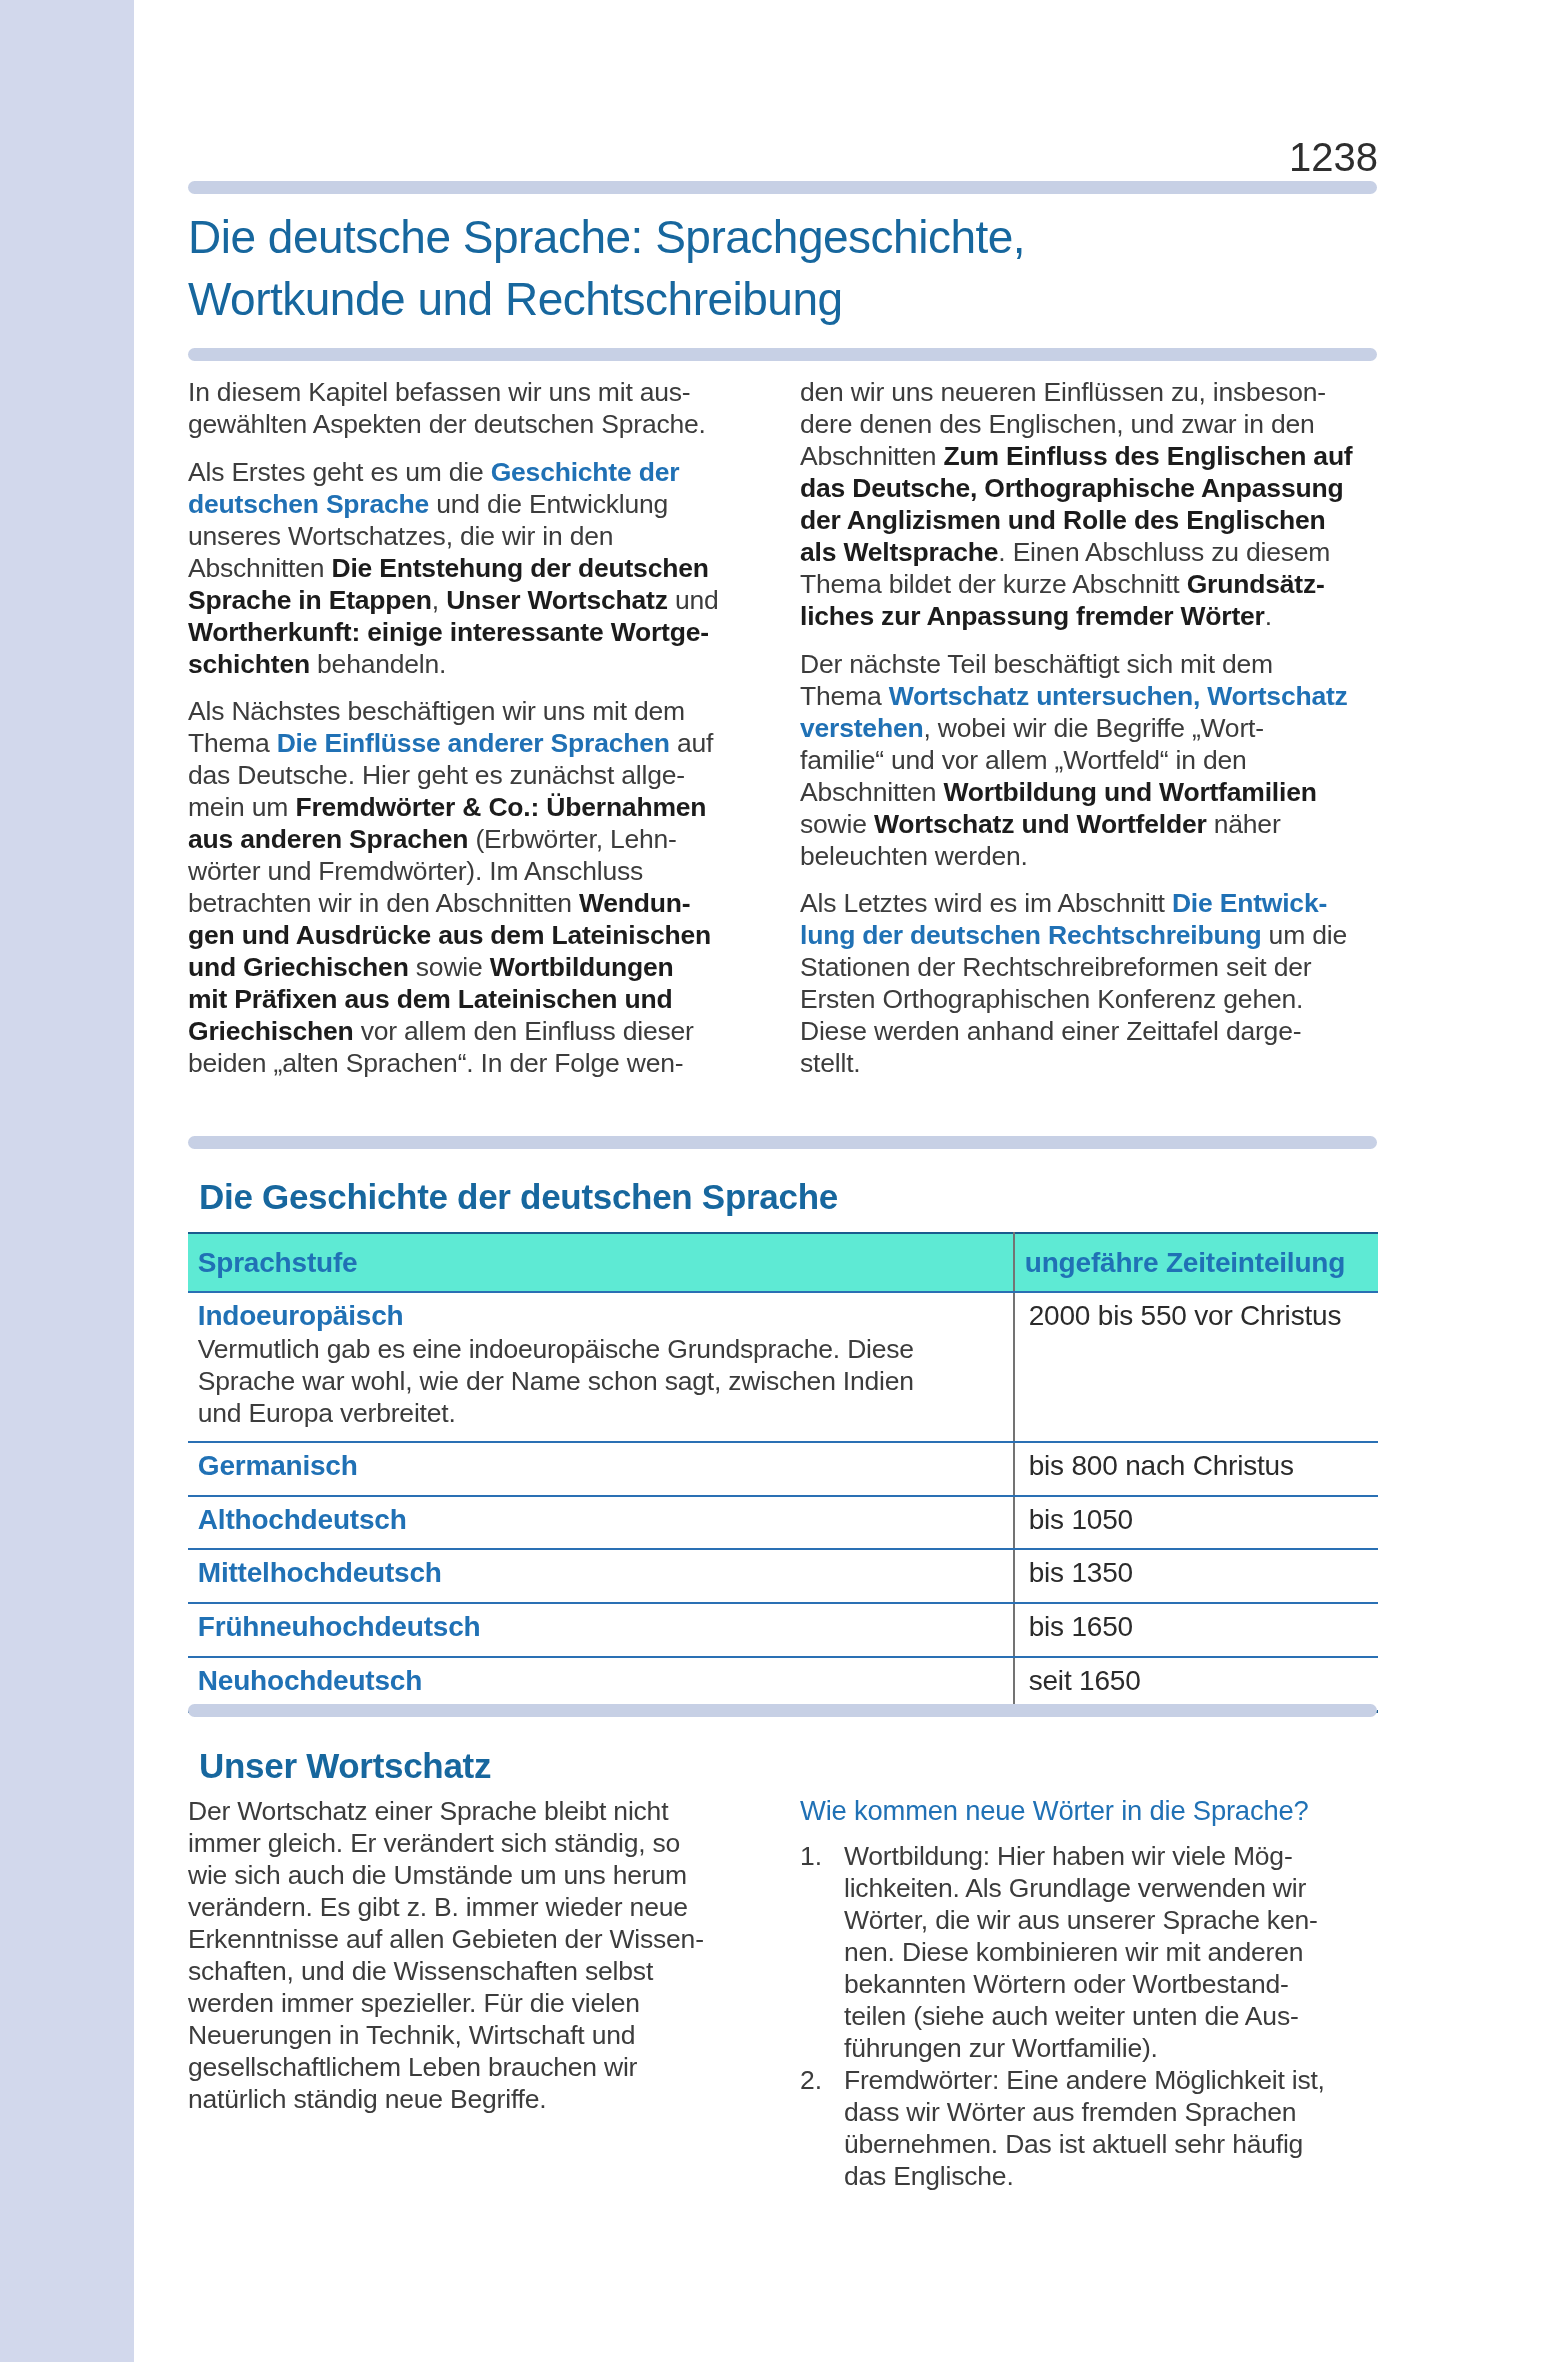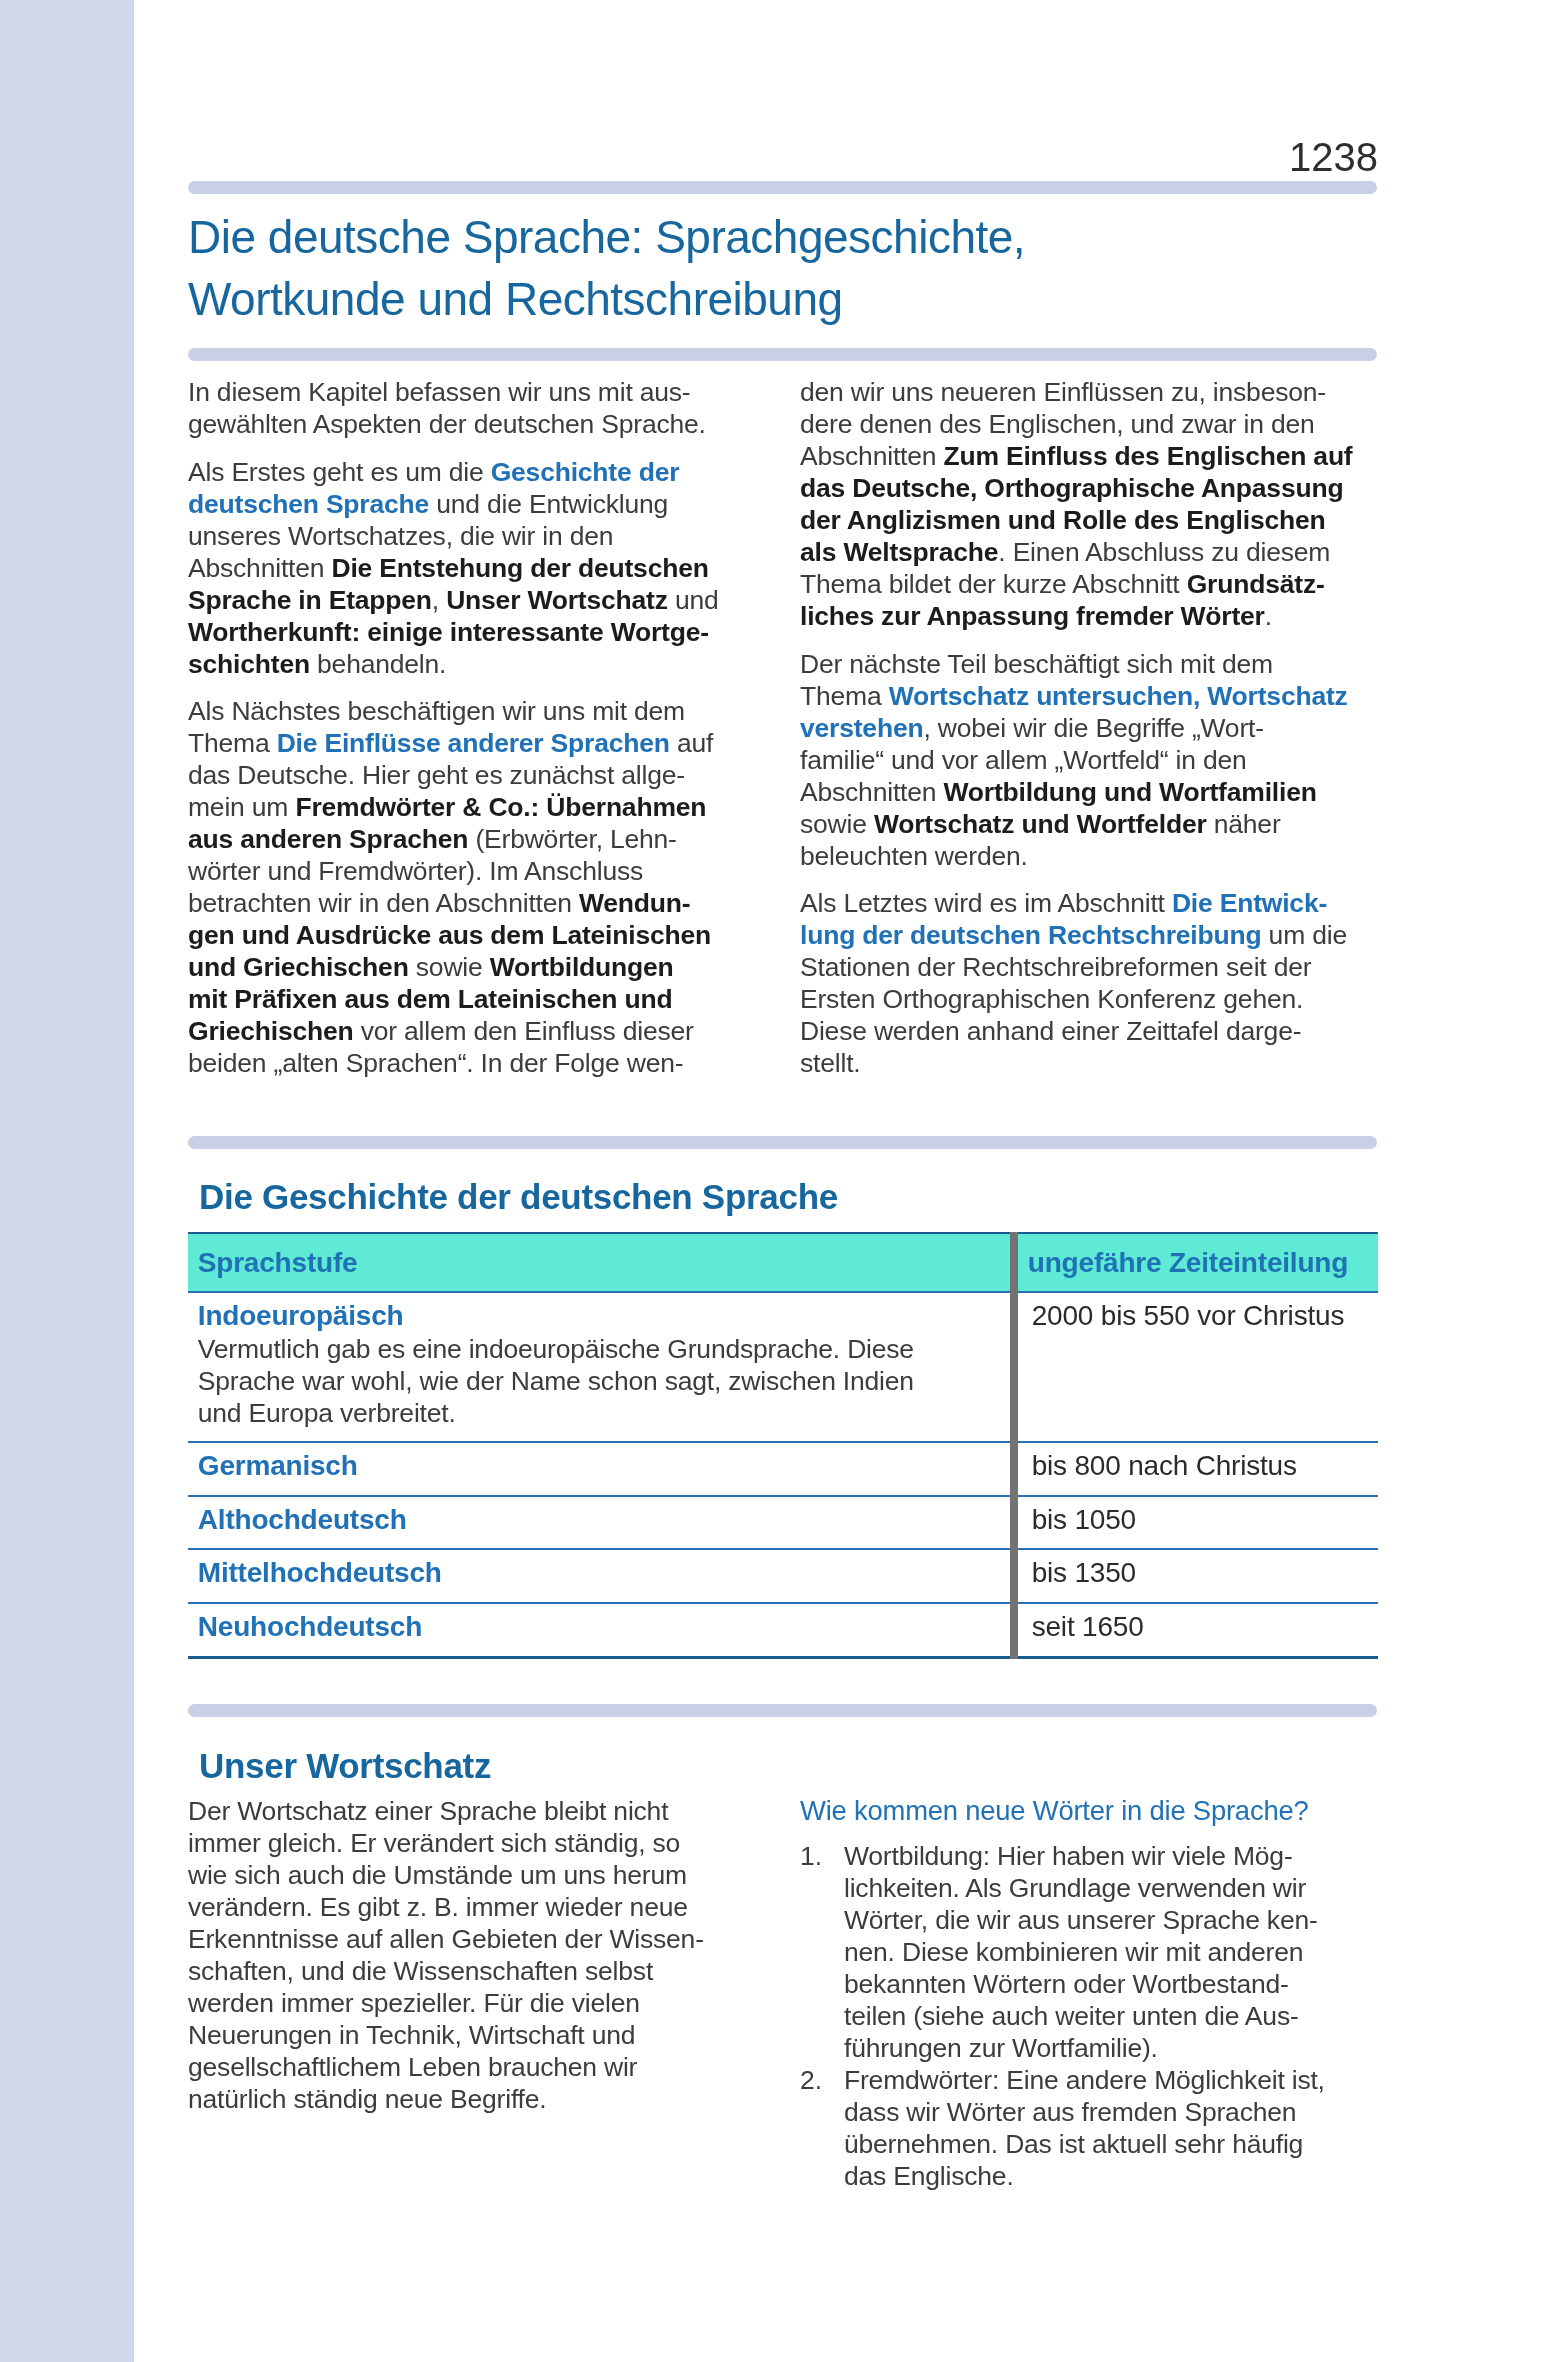--- a/index.html
+++ b/index.html
@@ -23,21 +23,21 @@
   .para:last-child{margin-bottom:0;}
   .tline{white-space:nowrap;font-size:26.5px;line-height:32px;letter-spacing:-0.2px;}
   .n{color:#3c3c3c;}
   .b{font-weight:bold;color:#1c1c1c;}
   .bb{font-weight:bold;color:#2071b5;}
   table{position:absolute;left:188px;top:1232px;width:1190px;border-collapse:collapse;table-layout:fixed;
         border-top:2.9px solid #1a5c8e;border-bottom:3.9px solid #1a5c8e;}
   th,td{border-bottom:2px solid #2a70b4;vertical-align:top;text-align:left;}
   tr:last-child td{border-bottom:none;}
   th{background:#5eead4;color:#2071b5;font-size:28px;font-weight:bold;padding:12.7px 9.8px;letter-spacing:-0.2px;}
-  th.time-col,td.time-cell{border-left:8px solid #737373;}
+  th.time-col,td.time-cell{border-left:2px solid #737373;}
   td{padding:4.9px 9.8px 11.8px 9.8px;}
   td.time-cell{padding-left:13.7px;font-size:28px;line-height:35px;color:#2b2b2b;letter-spacing:-0.2px;}
   .stage{font-weight:bold;color:#2071b5;font-size:28px;line-height:35px;letter-spacing:-0.2px;}
   .desc{font-size:26.5px;line-height:32px;color:#3c3c3c;}
   .subhead{font-weight:normal;color:#2071b5;font-size:27.4px;line-height:32px;margin-bottom:12.7px;white-space:nowrap;letter-spacing:-0.2px;}
   .olitem{display:flex;}
   .num{width:44px;flex:none;font-size:26.5px;line-height:32px;color:#3c3c3c;}
   .litext{flex:none;}
 </style>
 </head>
@@ -152,20 +152,26 @@
         <td class="stage-cell">
           <div class="stage">Althochdeutsch</div>
         </td>
         <td class="time-cell">bis 1050</td>
       </tr>
       <tr>
         <td class="stage-cell">
           <div class="stage">Mittelhochdeutsch</div>
         </td>
         <td class="time-cell">bis 1350</td>
+      </tr>
+      <tr>
+        <td class="stage-cell">
+          <div class="stage">Frühneuhochdeutsch</div>
+        </td>
+        <td class="time-cell">bis 1650</td>
       </tr>
       <tr>
         <td class="stage-cell">
           <div class="stage">Neuhochdeutsch</div>
         </td>
         <td class="time-cell">seit 1650</td>
       </tr>
     </tbody>
 </table>
 

